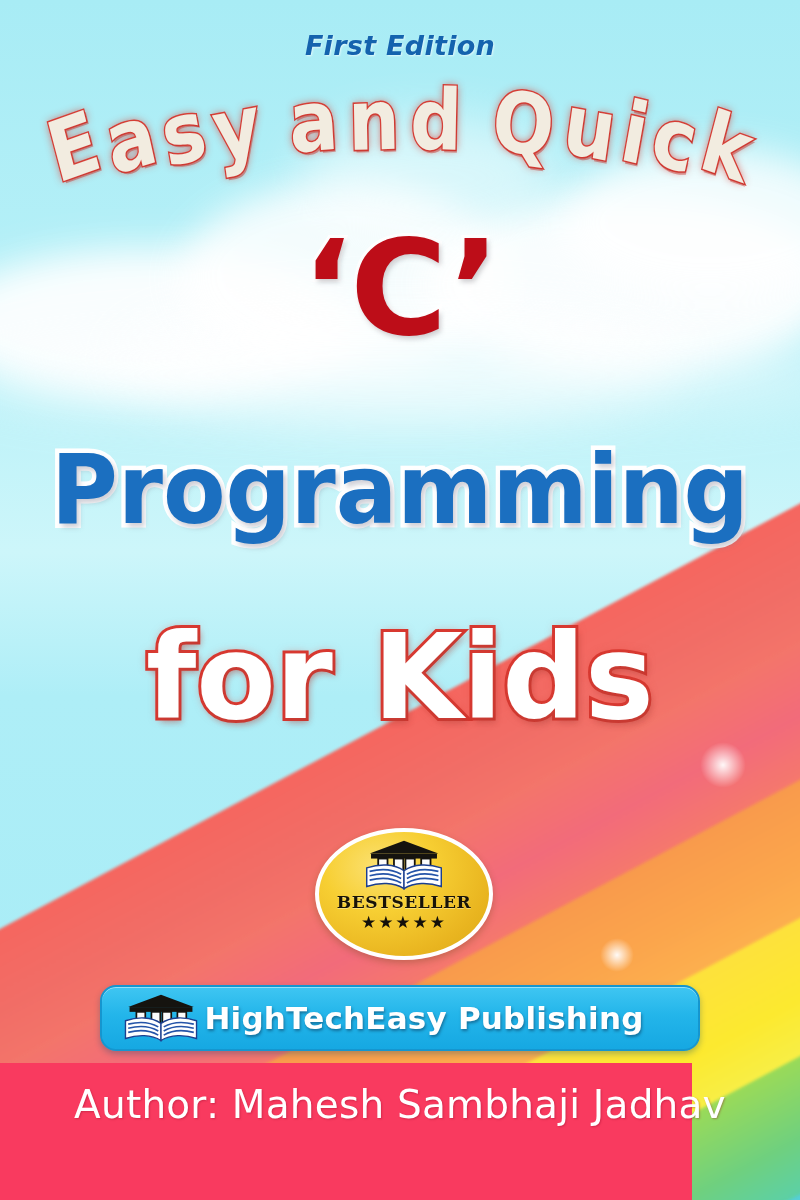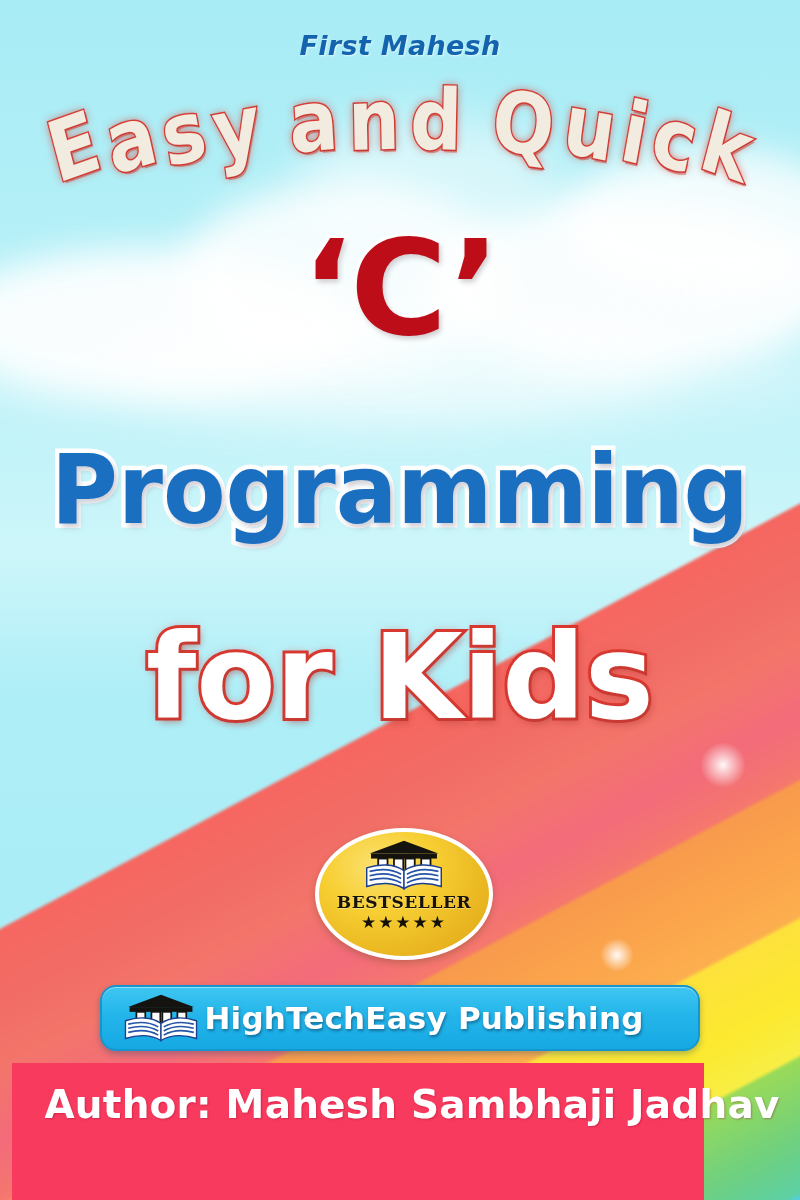--- a/index.html
+++ b/index.html
@@ -234,26 +234,25 @@
     font-size: 31px;
     color: #ffffff;
     text-shadow: 1px 2px 3px rgba(12,60,95,.55);
     letter-spacing: .2px;
     padding-right: 34px;
   }
 
   
   .author-band {
     position: absolute;
-    left: 12px;
+    left: 0;
     bottom: 0;
     width: 692px;
     height: 137px;
     background: #f93a5f;
-    font-weight: bold;
   }
   .author-text {
     position: absolute;
     top: 19px;
     left: 0;
     width: 800px;
     text-align: center;
     font-family: "DejaVu Sans", sans-serif;
     font-size: 39px;
     color: #ffffff;
@@ -283,21 +282,21 @@
   <div class="cloud cloud-c"></div>
   <div class="cloud cloud-d"></div>
   <div class="cloud cloud-e"></div>
   <div class="cloud cloud-f"></div>
   <div class="cloud cloud-g"></div>
 
   <div class="sparkle" style="left:700px;top:742px;width:46px;height:46px;"></div>
   <div class="sparkle" style="left:600px;top:938px;width:34px;height:34px;"></div>
   <div class="sparkle" style="left:505px;top:1000px;width:28px;height:28px;"></div>
 
-  <div class="first-edition">First Mahesh</div>
+  <div class="first-edition">First Edition</div>
 
   <div class="arch-wrap">
     <div class="arch" id="arch-text"><span style="transform: scaleX(0.86) rotate(-17deg) translateY(26px);">E</span><span style="transform: scaleX(0.86) rotate(-14.38deg) translateY(18.6px);">a</span><span style="transform: scaleX(0.86) rotate(-11.77deg) translateY(12.5px);">s</span><span style="transform: scaleX(0.86) rotate(-9.15deg) translateY(7.5px);">y</span><span style="width: 18px; transform: scaleX(0.86) rotate(-6.54deg) translateY(3.8px);">&nbsp;</span><span style="transform: scaleX(0.86) rotate(-3.92deg) translateY(1.4px);">a</span><span style="transform: scaleX(0.86) rotate(-1.31deg) translateY(0.2px);">n</span><span style="transform: scaleX(0.86) rotate(1.31deg) translateY(0.2px);">d</span><span style="width: 18px; transform: scaleX(0.86) rotate(3.92deg) translateY(1.4px);">&nbsp;</span><span style="transform: scaleX(0.86) rotate(6.54deg) translateY(3.8px);">Q</span><span style="transform: scaleX(0.86) rotate(9.15deg) translateY(7.5px);">u</span><span style="transform: scaleX(0.86) rotate(11.77deg) translateY(12.5px);">i</span><span style="transform: scaleX(0.86) rotate(14.38deg) translateY(18.6px);">c</span><span style="transform: scaleX(0.86) rotate(17deg) translateY(26px);">k</span></div>
   </div>
 
   <div class="title-c">‘C’</div>
 
   <div class="title-programming">Programming</div>
 
   <div class="title-forkids">for Kids</div>

